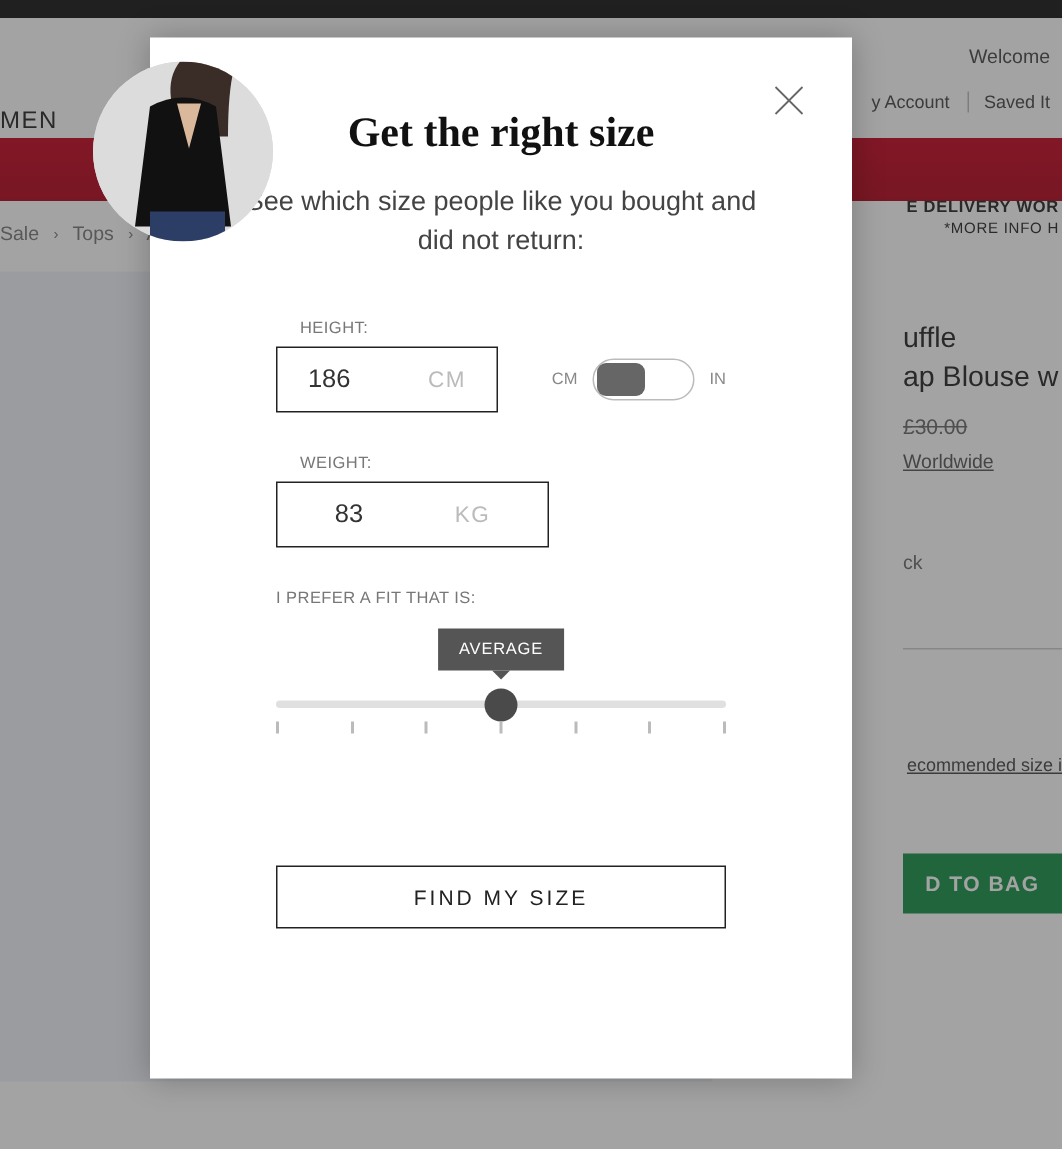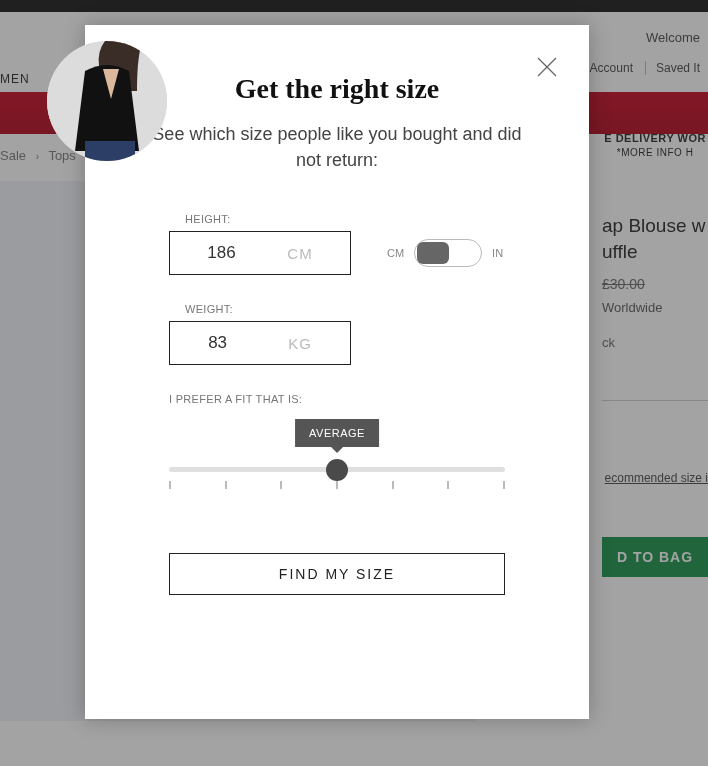--- a/index.html
+++ b/index.html
@@ -7,56 +7,56 @@
     font-family: Arial, Helvetica, sans-serif;
     width: 708px; height: 766px;
     background: #fff; overflow: hidden; position: relative;
   }
   .topbar { height: 12px; background: #111; }
   .header {
     display:flex; justify-content:flex-end; align-items:center;
     padding: 0 8px 0 0; height:80px; color:#444; font-size:13px;
     position: relative;
   }
-  .header-left { position:absolute; left:0; top:60px; font-size:12px; color:#222; letter-spacing:1px;}
+  .header-left { position:absolute; left:0; top:60px; font-size:16px; color:#222; letter-spacing:1px;}
   .header-right{ display:flex; flex-direction:column; align-items:flex-end; gap:16px;}
   .header-top { font-size:13px; color:#444;}
   .header-links { display:flex; gap:12px; font-size:12px; color:#444;}
   .header-links span { border-left:1px solid #bbb; padding-left:10px;}
   .header-links span:first-child{border:none;padding-left:0;}
   .redbar {
     background: linear-gradient(#c4001d,#b00017);
     color:#fff; font-weight:bold; letter-spacing:1px;
     height:42px; display:flex; align-items:center; padding-left:68px;
     font-size:13px;
   }
   .delivery {
-    position:absolute; right:2px; top:132px; text-align:center;
+    position:absolute; right:2px; top:132px; text-align:right;
     font-size:11px; color:#222; font-weight:bold; letter-spacing:0.5px;
   }
   .delivery div:last-child{font-weight:normal; font-size:10px; padding-top:3px;}
   .breadcrumb { font-size:13px; color:#888; padding:14px 0 0 0;}
   .breadcrumb span{color:#777;}
   .sep{color:#bbb; padding:0 6px; font-size:10px; vertical-align:middle;}
   .content { position:relative; margin-top:18px; height:540px;}
   .prod-img { position:absolute; left:0; top:0; width:475px; height:540px; background:#eef3f8;}
   .prod-side { position:absolute; left:602px; top:32px; width:106px; color:#222;}
   .prod-title {font-size:19px; line-height:1.35; color:#222;}
   .price-row { margin-top:12px; display:flex; gap:8px; align-items:baseline;}
   .strike {text-decoration:line-through; color:#666; font-size:14px;}
-  .delivery-link{margin-top:8px; font-size:13px; color:#555;}
-  .color { margin-top:20px; font-size:13px; color:#666;}
+  .delivery-link{margin-top:8px; font-size:13px; text-decoration:underline; color:#555;}
+  .color { margin-top:52px; font-size:13px; color:#666;}
   .divider{border-top:1px solid #ccc; margin:50px 0 0 0;}
   .size-link{margin-top:70px; font-size:12px; text-decoration:underline; color:#444; text-align:right;}
   .addbag{margin-top:52px; background:#118f44; color:#fff; font-weight:bold; letter-spacing:1px;
     height:40px; display:flex; align-items:center; justify-content:center; font-size:14px;}
 
   .overlay{position:absolute; inset:0; background:rgba(50,50,50,0.45);}
   .modal{
-    position:absolute; left:85px; top:25px; width:504px; height:694px;
+    position:absolute; left:100px; top:25px; width:468px; height:694px;
     background:#fff; box-shadow:0 0 20px rgba(0,0,0,0.25);
   }
   .close {
     position:absolute; top:30px; right:30px; cursor:pointer;
   }
   .close svg { width:24px; height:24px; stroke:#666; stroke-width:1.2; }
   .avatar {
     position:absolute; left:-38px; top:16px; width:120px; height:120px;
     border-radius:50%; background:#dcdcdc; overflow:hidden;
   }
@@ -106,21 +106,21 @@
     background:#e0e0e0; border-radius:3px;
   }
   .thumb{
     position:absolute; left:50%; top:28px; transform:translateX(-50%);
     width:22px; height:22px; border-radius:50%; background:#4a4a4a;
   }
   .ticks{position:absolute; left:0; right:0; top:50px; display:flex; justify-content:space-between;}
   .ticks span{width:2px; height:8px; background:#bbb; display:block;}
   .ends{display:flex; justify-content:space-between; font-size:10px; color:#888; letter-spacing:0.5px;}
   .cta{
-    margin:52px 84px 0 84px; height:42px; border:1px solid #222;
+    margin:76px 84px 0 84px; height:42px; border:1px solid #222;
     display:flex; align-items:center; justify-content:center;
     font-size:14px; letter-spacing:2px; color:#222; cursor:pointer; background:#fff;
   }
 </style>
 </head>
 <body>
 
 <div class="topbar"></div>
 
 <div class="header">
@@ -145,22 +145,22 @@
   <span class="sep">›</span>
   <span>Tops</span>
   <span class="sep">›</span>
   <span>A</span>
 </div>
 
 <div class="content">
   <div class="prod-img"></div>
   <div class="prod-side">
     <div class="prod-title">
+      <div>uffle</div>
       <div>ap Blouse w</div>
-      <div>uffle</div>
     </div>
     <div class="price-row">
       <span class="strike">£30.00</span>
     </div>
     <div class="delivery-link">Worldwide</div>
     <div class="color">ck</div>
     <div class="divider"></div>
     <div class="size-link">ecommended size i</div>
     <div class="addbag">D TO BAG</div>
   </div>

